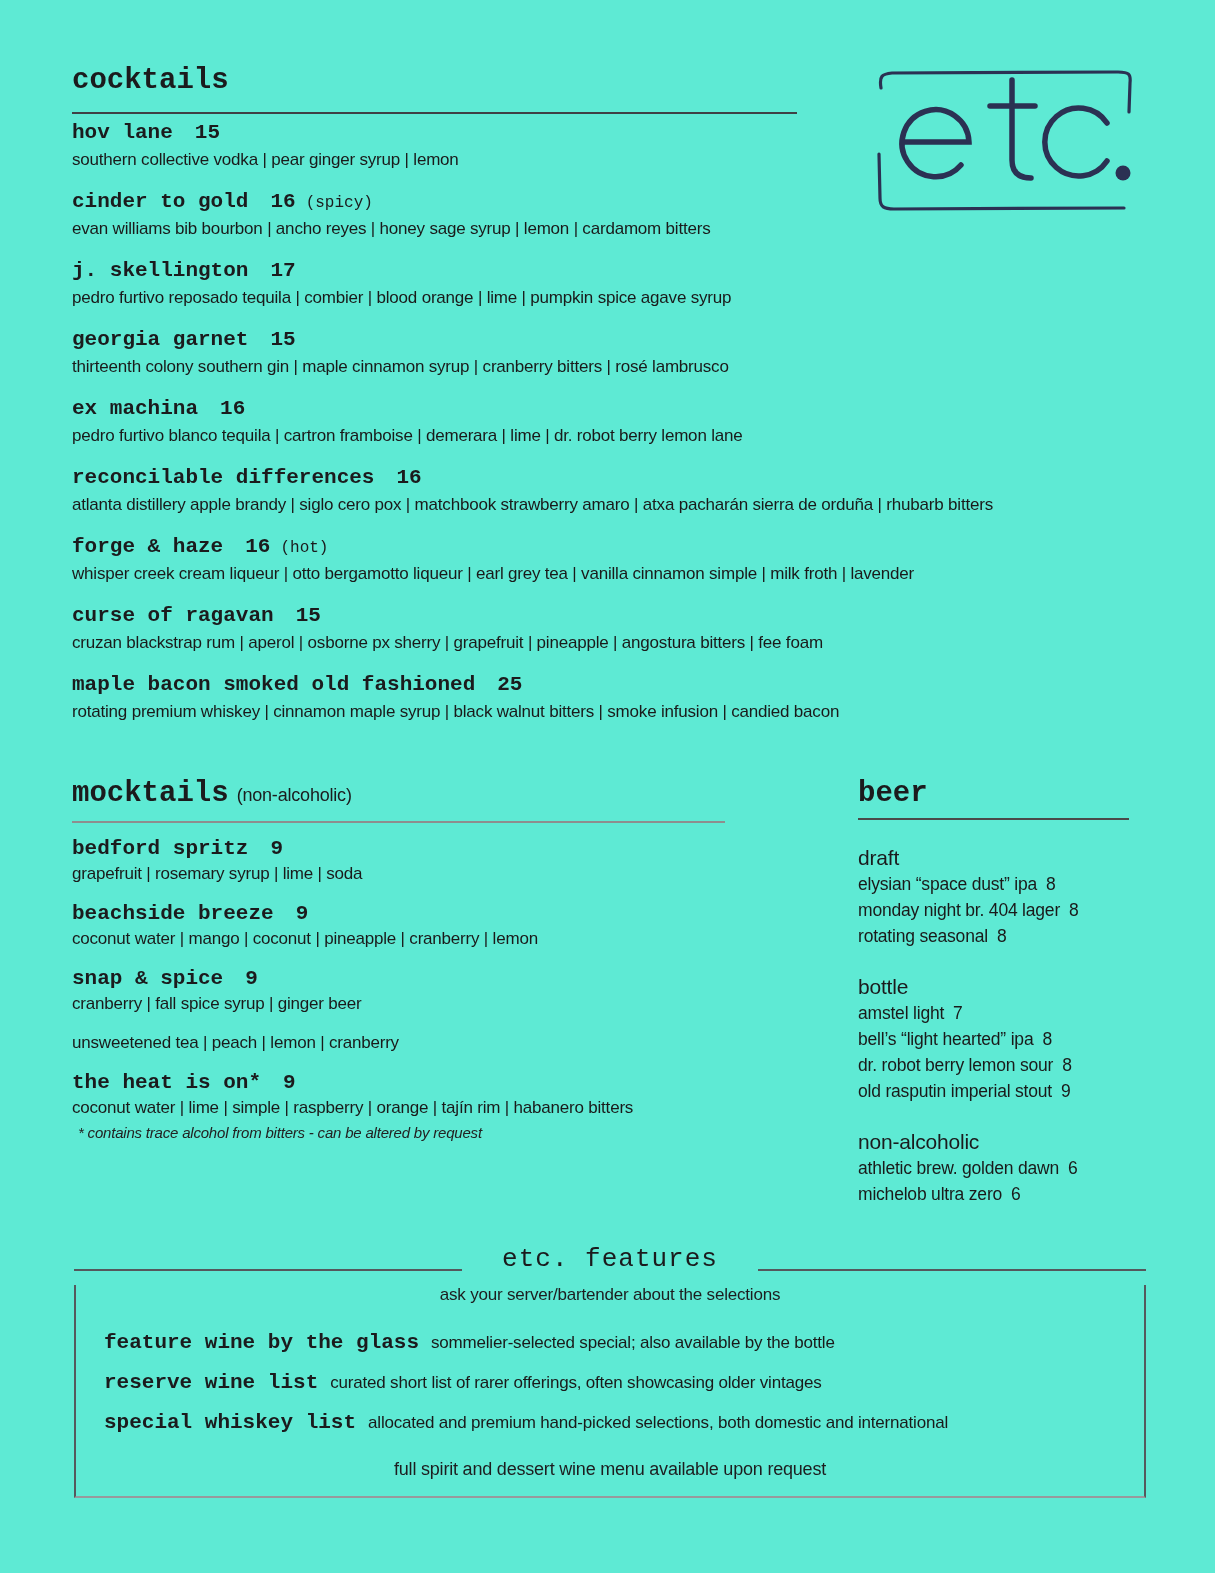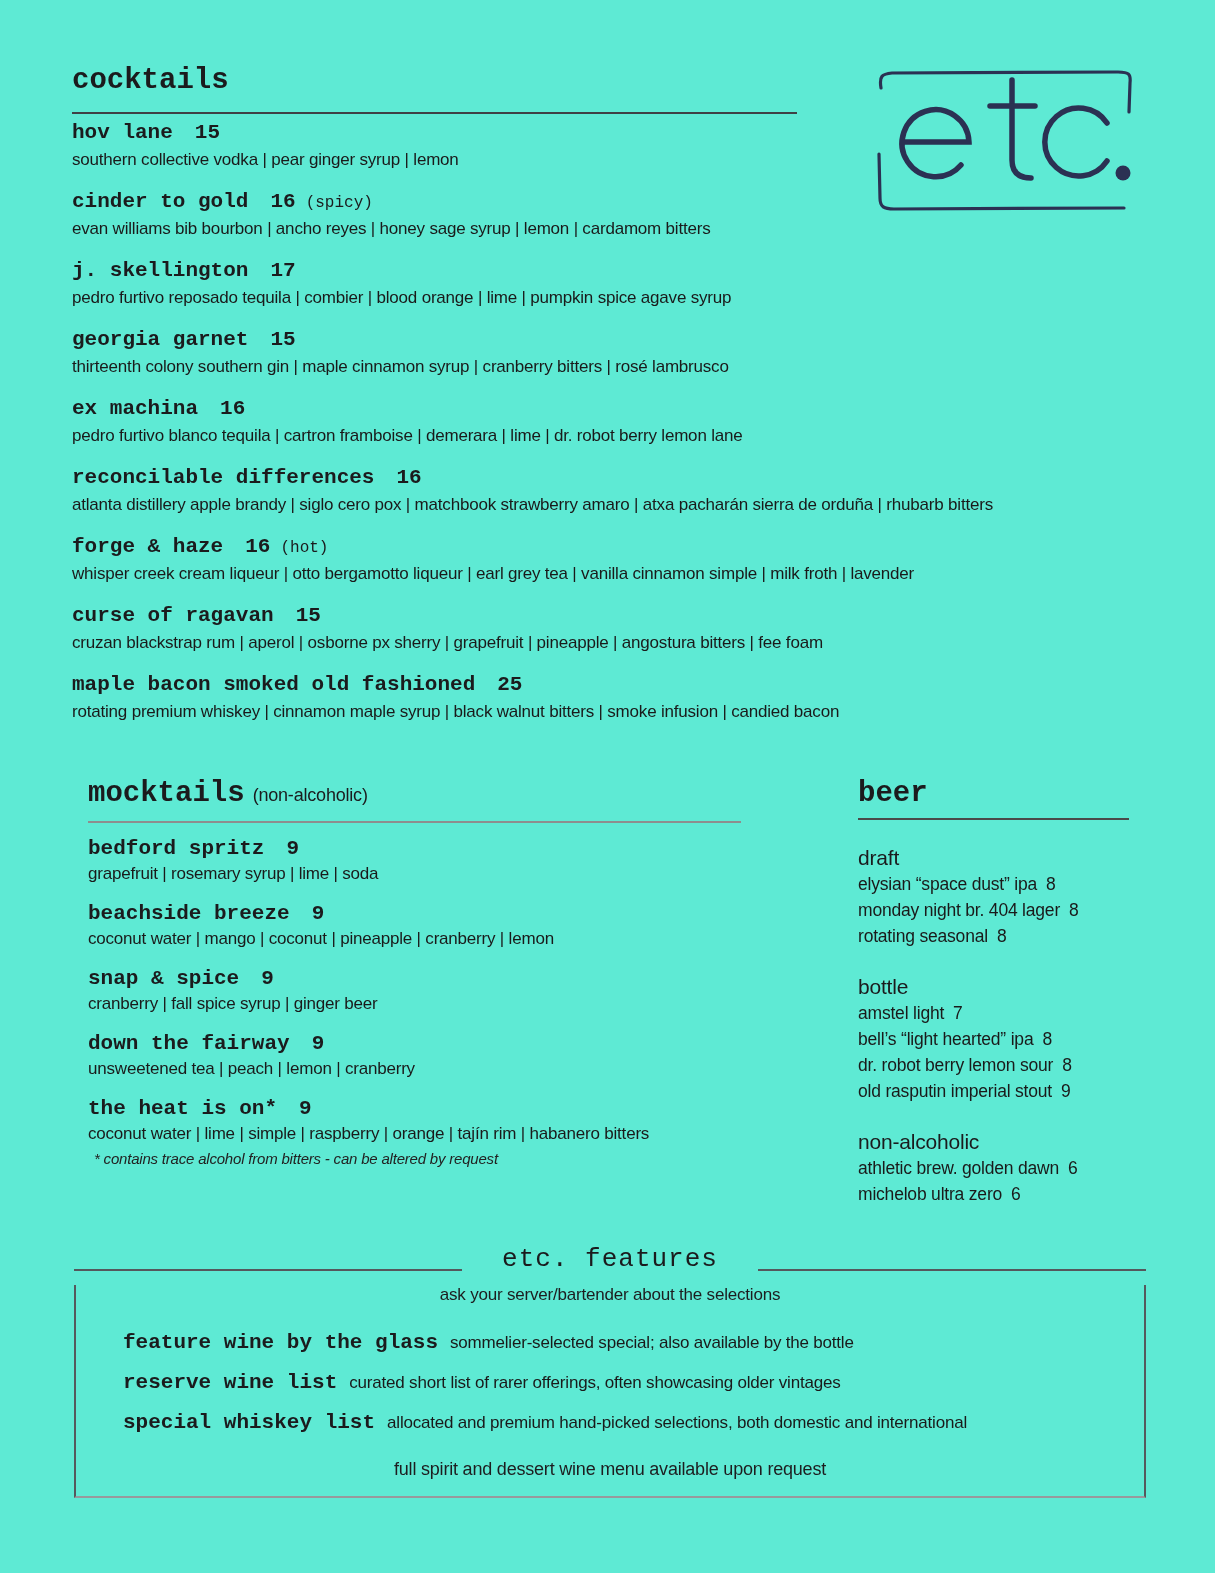--- a/index.html
+++ b/index.html
@@ -8,21 +8,21 @@
     width:1215px;height:1573px;
     background:#5eead4;
     font-family:"Liberation Sans","DejaVu Sans",sans-serif;
     color:#1d1d1f;
     overflow:hidden;
   }
 
   
   .section{position:absolute;}
   #cocktails{left:72px;top:64px;width:1060px;}
-  #mocktails{left:88px;top:777px;width:760px;}
+  #mocktails{left:72px;top:777px;width:760px;}
   #beer{left:858px;top:777px;width:300px;}
   #logo{position:absolute;left:874px;top:66px;width:265px;height:148px;}
   #features{left:74px;top:1234px;width:1072px;}
 
   .section-title{
     font-family:"Liberation Mono","DejaVu Sans Mono",monospace;
     font-weight:700;font-size:29px;line-height:34px;color:#1b1b1d;
     white-space:nowrap;
   }
   .title-sub{
@@ -70,21 +70,21 @@
   .f-title{
     font-family:"Liberation Mono","DejaVu Sans Mono",monospace;
     font-weight:400;font-size:26px;line-height:30px;letter-spacing:1px;
     padding:0 40px;white-space:nowrap;color:#1b1b1d;
   }
   .f-box{
     border:2px solid #55585c;border-top:none;border-bottom-color:#97999c;
     height:213px;box-sizing:border-box;
   }
   .f-intro{text-align:center;font-size:17px;line-height:20px;letter-spacing:-0.2px;margin-top:11px;}
-  .f-items{margin-top:26px;padding-left:47px;}
+  .f-items{margin-top:26px;padding-left:28px;}
   .f-item{line-height:24px;margin-bottom:16px;white-space:nowrap;}
   .f-name{
     font-family:"Liberation Mono","DejaVu Sans Mono",monospace;
     font-weight:700;font-size:21px;color:#1b1b1d;
   }
   .f-desc{font-size:17px;letter-spacing:-0.2px;margin-left:12px;color:#1a1a1a;}
   .f-footer{text-align:center;font-size:18px;line-height:21px;letter-spacing:-0.2px;margin-top:24px;}
 </style>
 </head>
 <body>
@@ -163,21 +163,20 @@
       </div>
       <div class="menu-item">
         <div class="item-name-row"><span>beachside breeze</span><span class="item-price">9</span></div>
         <div class="item-desc">coconut water | mango | coconut | pineapple | cranberry | lemon</div>
       </div>
       <div class="menu-item">
         <div class="item-name-row"><span>snap &amp; spice</span><span class="item-price">9</span></div>
         <div class="item-desc">cranberry | fall spice syrup | ginger beer</div>
       </div>
       <div class="menu-item">
-        <div class="item-name-row"><span>down the fairway</span><span class="item-price">9</span></div>
         <div class="item-desc">unsweetened tea | peach | lemon | cranberry</div>
       </div>
       <div class="menu-item">
         <div class="item-name-row"><span>the heat is on*</span><span class="item-price">9</span></div>
         <div class="item-desc">coconut water | lime | simple | raspberry | orange | tajín rim | habanero bitters</div>
         <div class="m-note">* contains trace alcohol from bitters - can be altered by request</div>
       </div>
 
     </div>
   </div>

